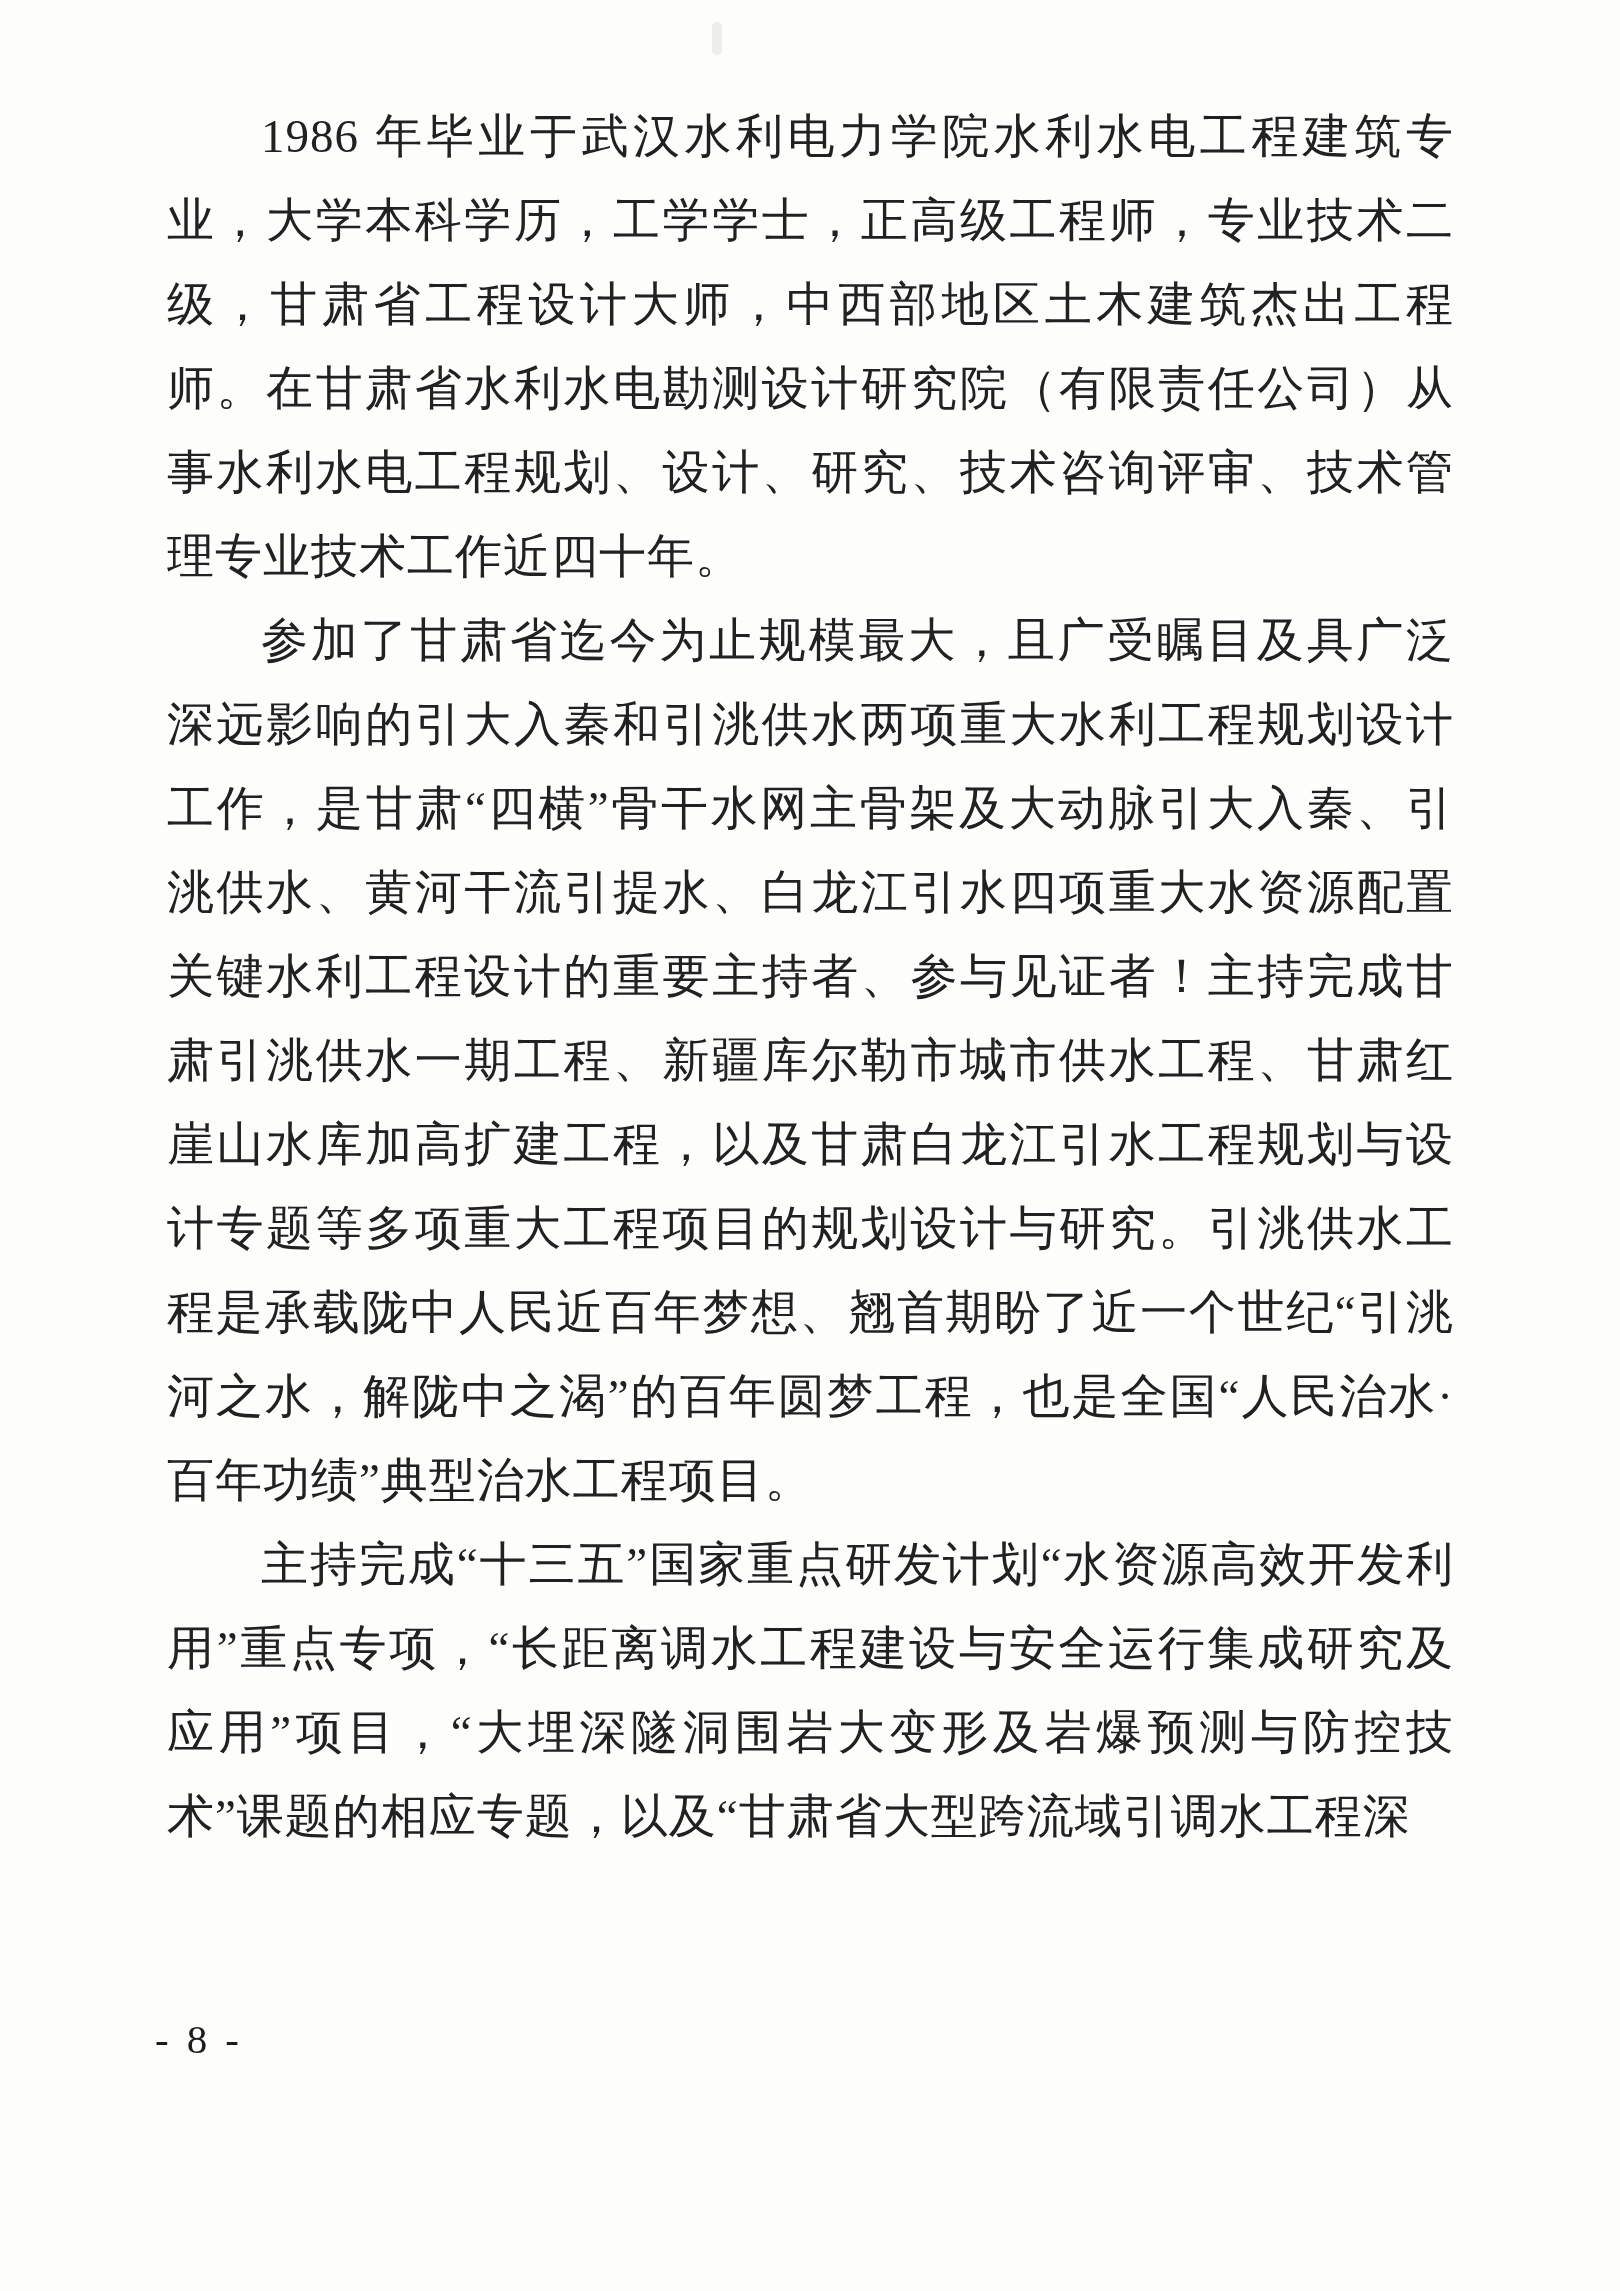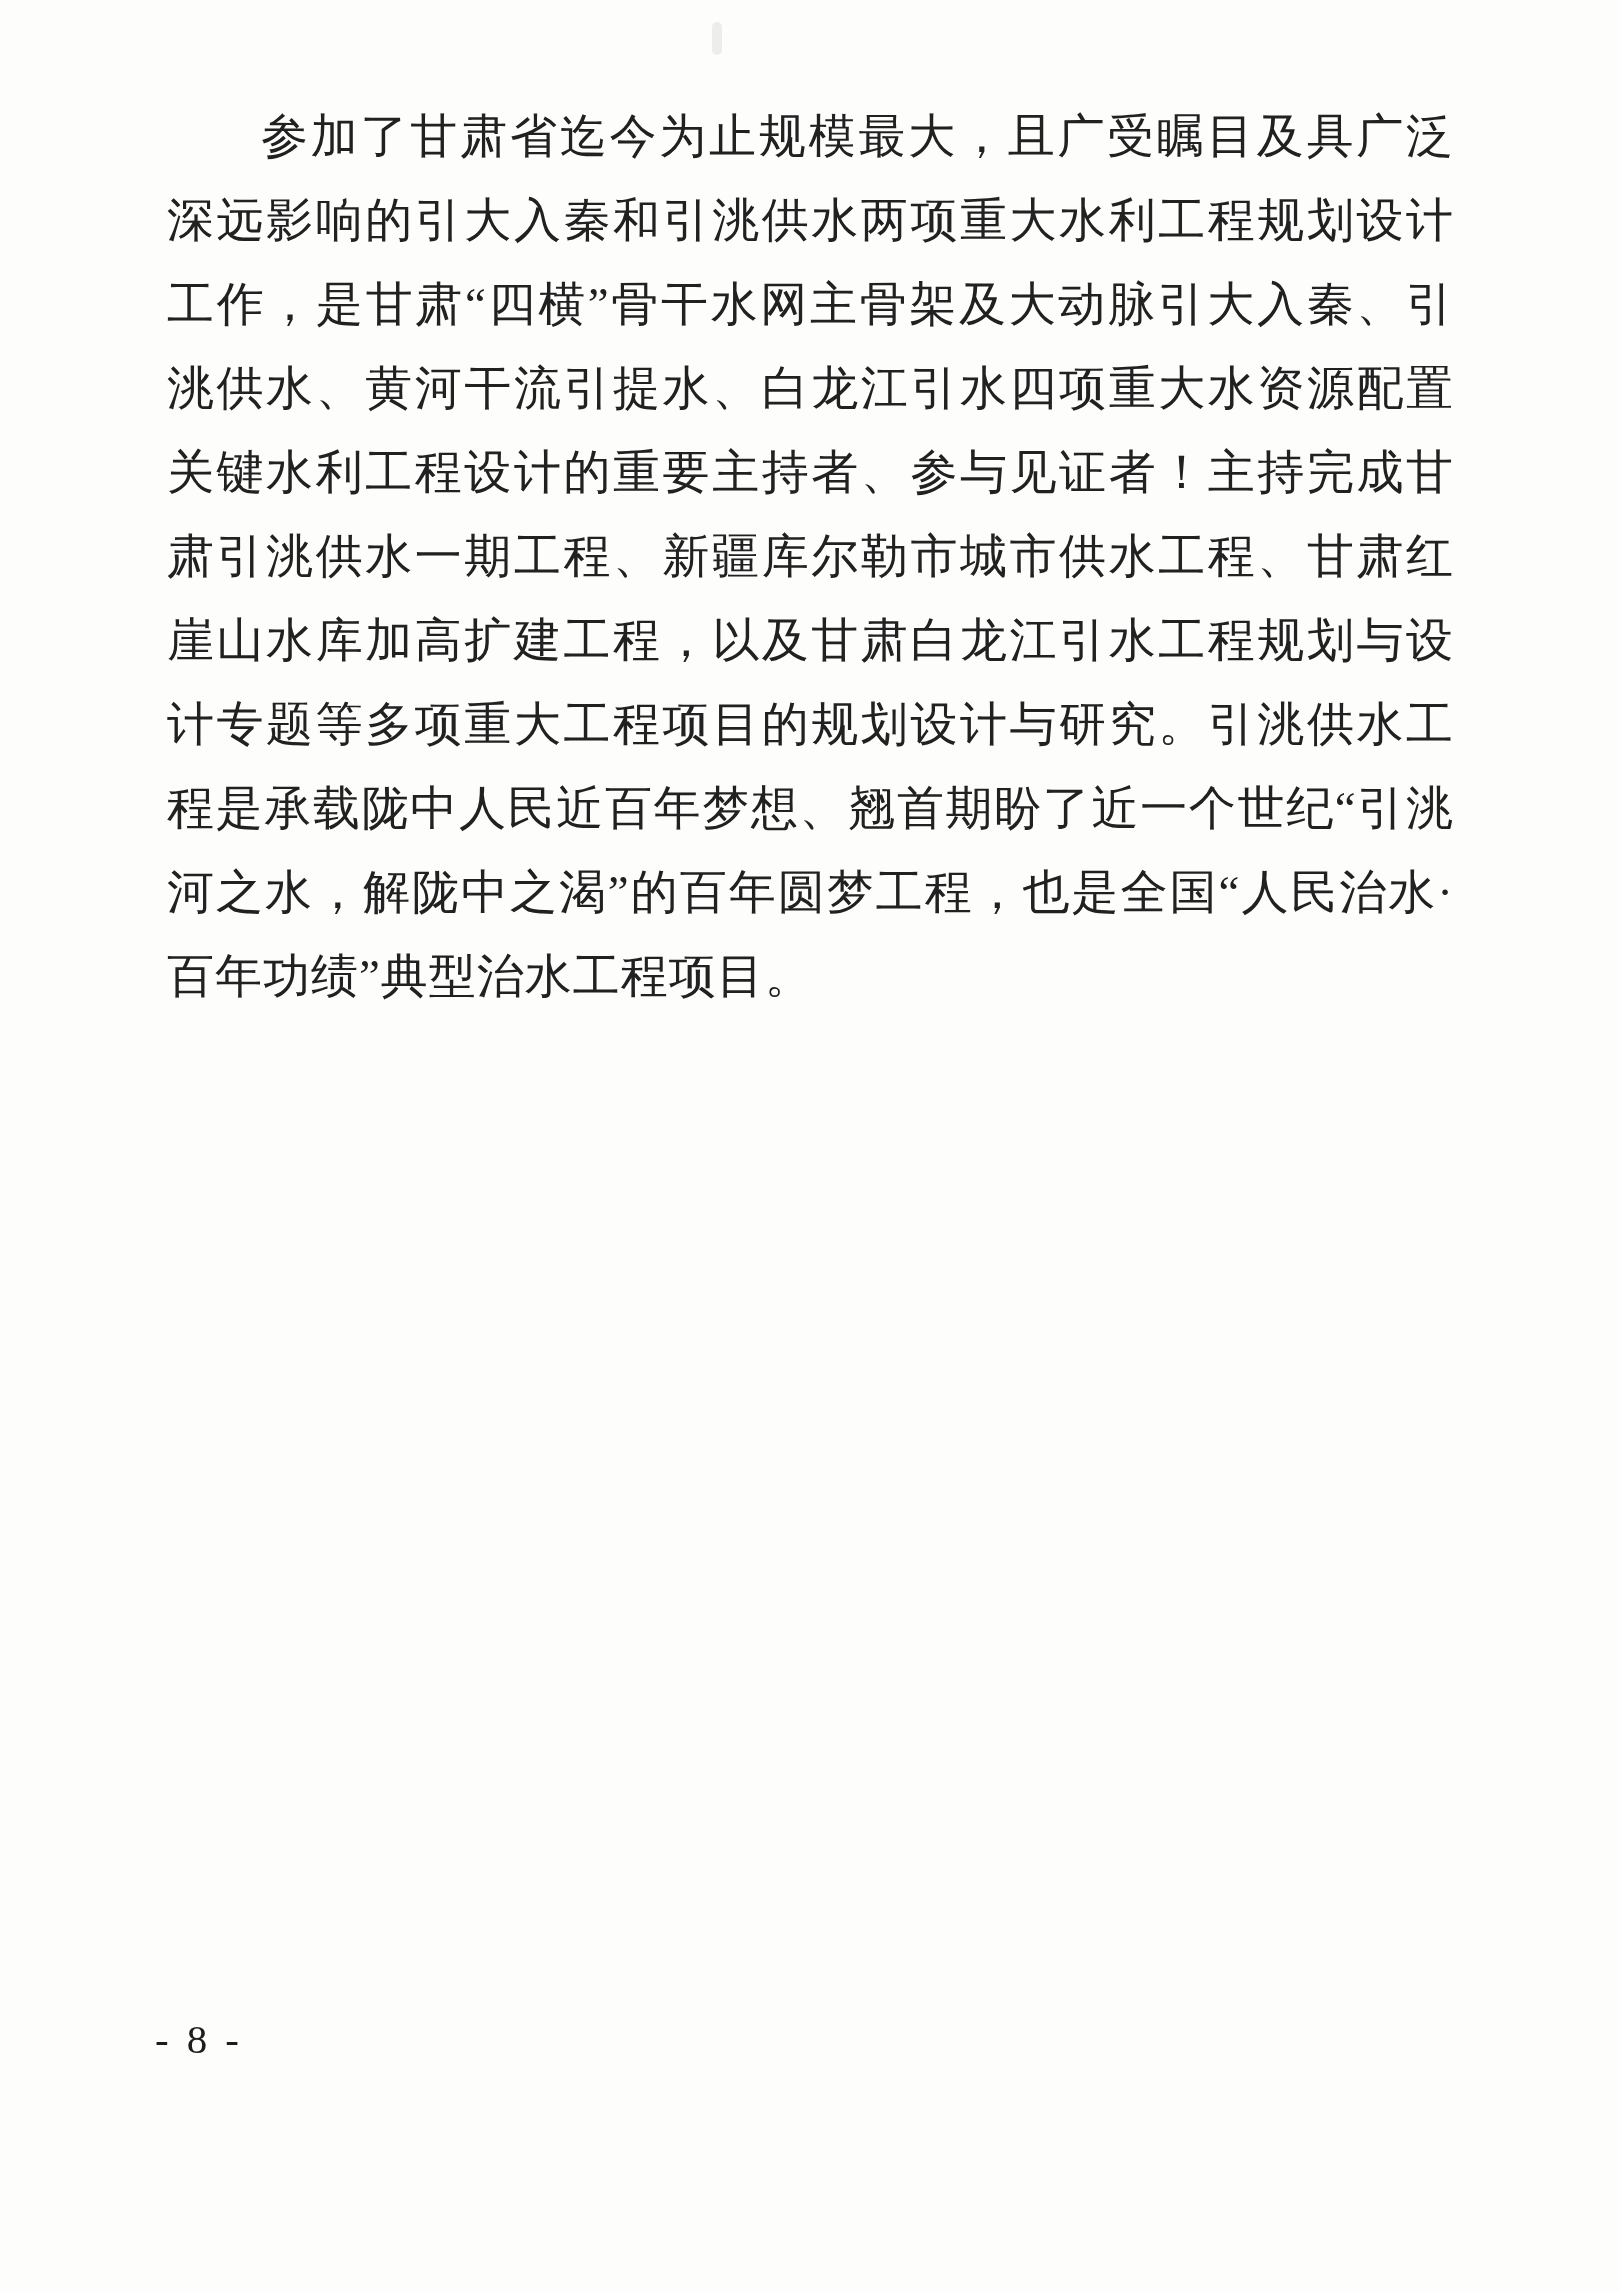--- a/index.html
+++ b/index.html
@@ -53,18 +53,20 @@
     font-family: "Liberation Serif", "DejaVu Serif", serif;
   }
 </style>
 </head>
 <body>
 
 <div class="page">
   <div class="scan-artifact"></div>
 
   <div class="content">
+    <p>1986 年毕业于武汉水利电力学院水利水电工程建筑专业，大学本科学历，工学学士，正高级工程师，专业技术二级，甘肃省工程设计大师，中西部地区土木建筑杰出工程师。在甘肃省水利水电勘测设计研究院（有限责任公司）从事水利水电工程规划、设计、研究、技术咨询评审、技术管理专业技术工作近四十年。</p>
     <p>参加了甘肃省迄今为止规模最大，且广受瞩目及具广泛深远影响的引大入秦和引洮供水两项重大水利工程规划设计工作，是甘肃“四横”骨干水网主骨架及大动脉引大入秦、引洮供水、黄河干流引提水、白龙江引水四项重大水资源配置关键水利工程设计的重要主持者、参与见证者！主持完成甘肃引洮供水一期工程、新疆库尔勒市城市供水工程、甘肃红崖山水库加高扩建工程，以及甘肃白龙江引水工程规划与设计专题等多项重大工程项目的规划设计与研究。引洮供水工程是承载陇中人民近百年梦想、翘首期盼了近一个世纪“引洮河之水，解陇中之渴”的百年圆梦工程，也是全国“人民治水·百年功绩”典型治水工程项目。</p>
+    <p>主持完成“十三五”国家重点研发计划“水资源高效开发利用”重点专项，“长距离调水工程建设与安全运行集成研究及应用”项目，“大埋深隧洞围岩大变形及岩爆预测与防控技术”课题的相应专题，以及“甘肃省大型跨流域引调水工程深</p>
   </div>
 
   <div class="page-number">- 8 -</div>
 </div>
 
 
 </body></html>

